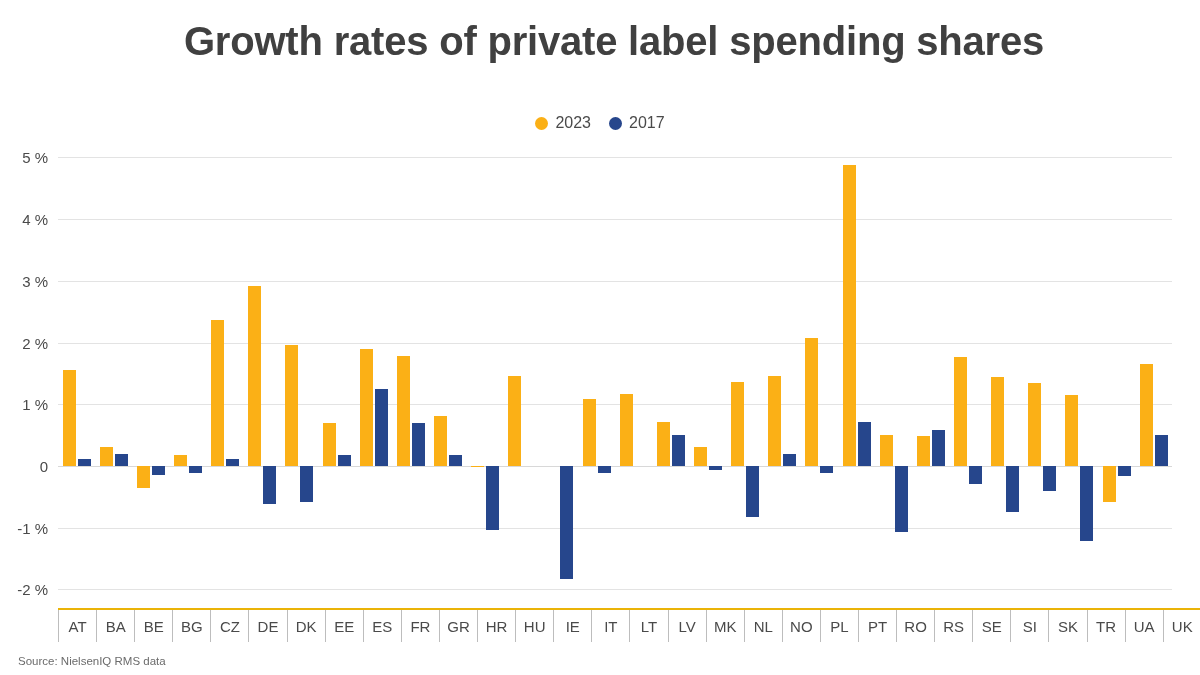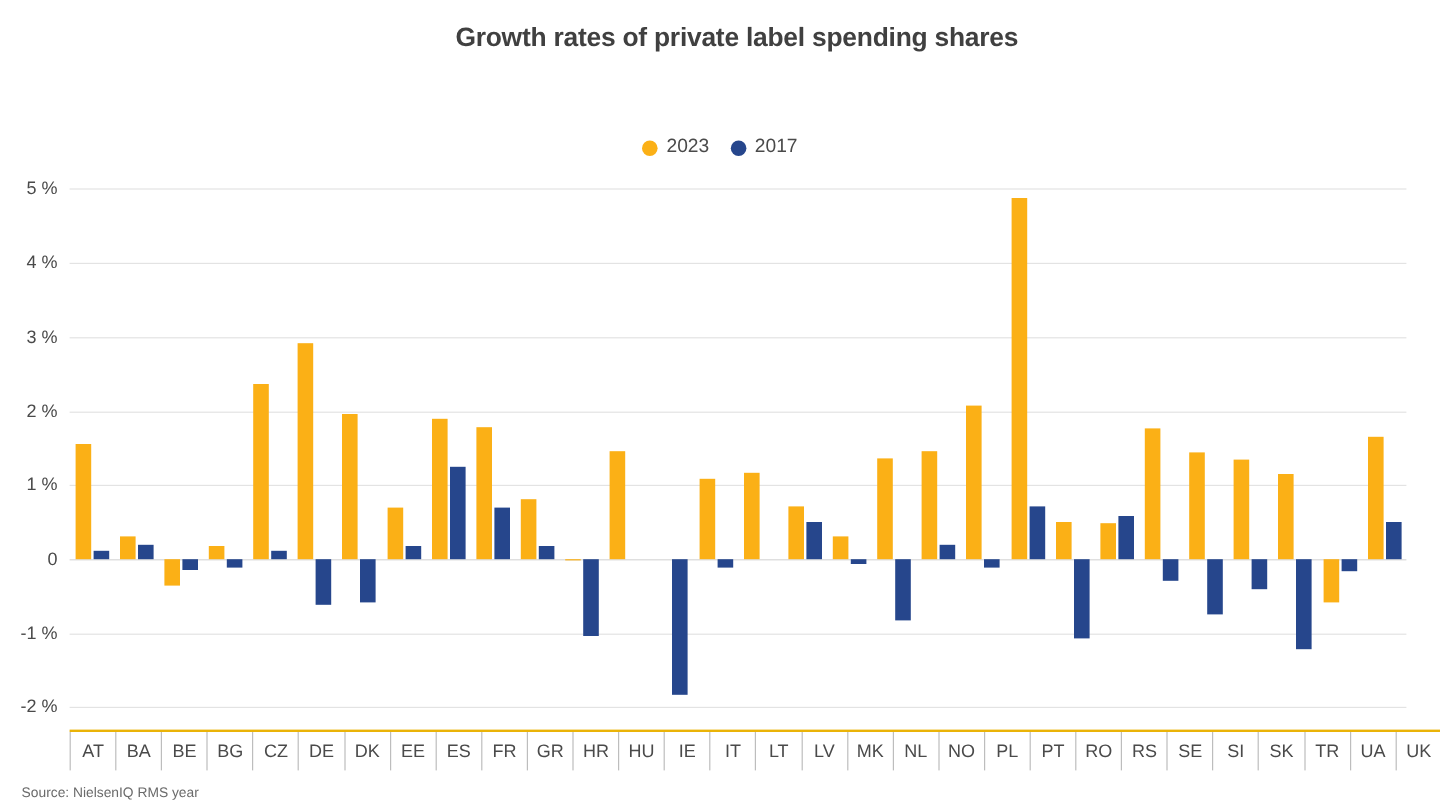--- a/index.html
+++ b/index.html
@@ -13,21 +13,21 @@
   }
   #page { position: relative; width: 1200px; height: 675px; background: #fff; }
 
   
   .title-block {
     position: absolute;
     top: 18px; left: 0; width: 1200px;
     text-align: center;
   }
   .title-line {
-    font-size: 22px;
+    font-size: 40px;
     font-weight: bold;
     color: #404040;
     line-height: 1.18;
     letter-spacing: -0.2px;
     margin-left: 28px;
   }
 
   
   .legend {
     position: absolute;
@@ -301,15 +301,15 @@
       <div class="xtick">RO</div>
       <div class="xtick">RS</div>
       <div class="xtick">SE</div>
       <div class="xtick">SI</div>
       <div class="xtick">SK</div>
       <div class="xtick">TR</div>
       <div class="xtick">UA</div>
       <div class="xtick">UK</div>
     </div>
 
-  <div class="source">Source: NielsenIQ RMS year</div>
+  <div class="source">Source: NielsenIQ RMS data</div>
 
 </div>
 
 </body></html>

